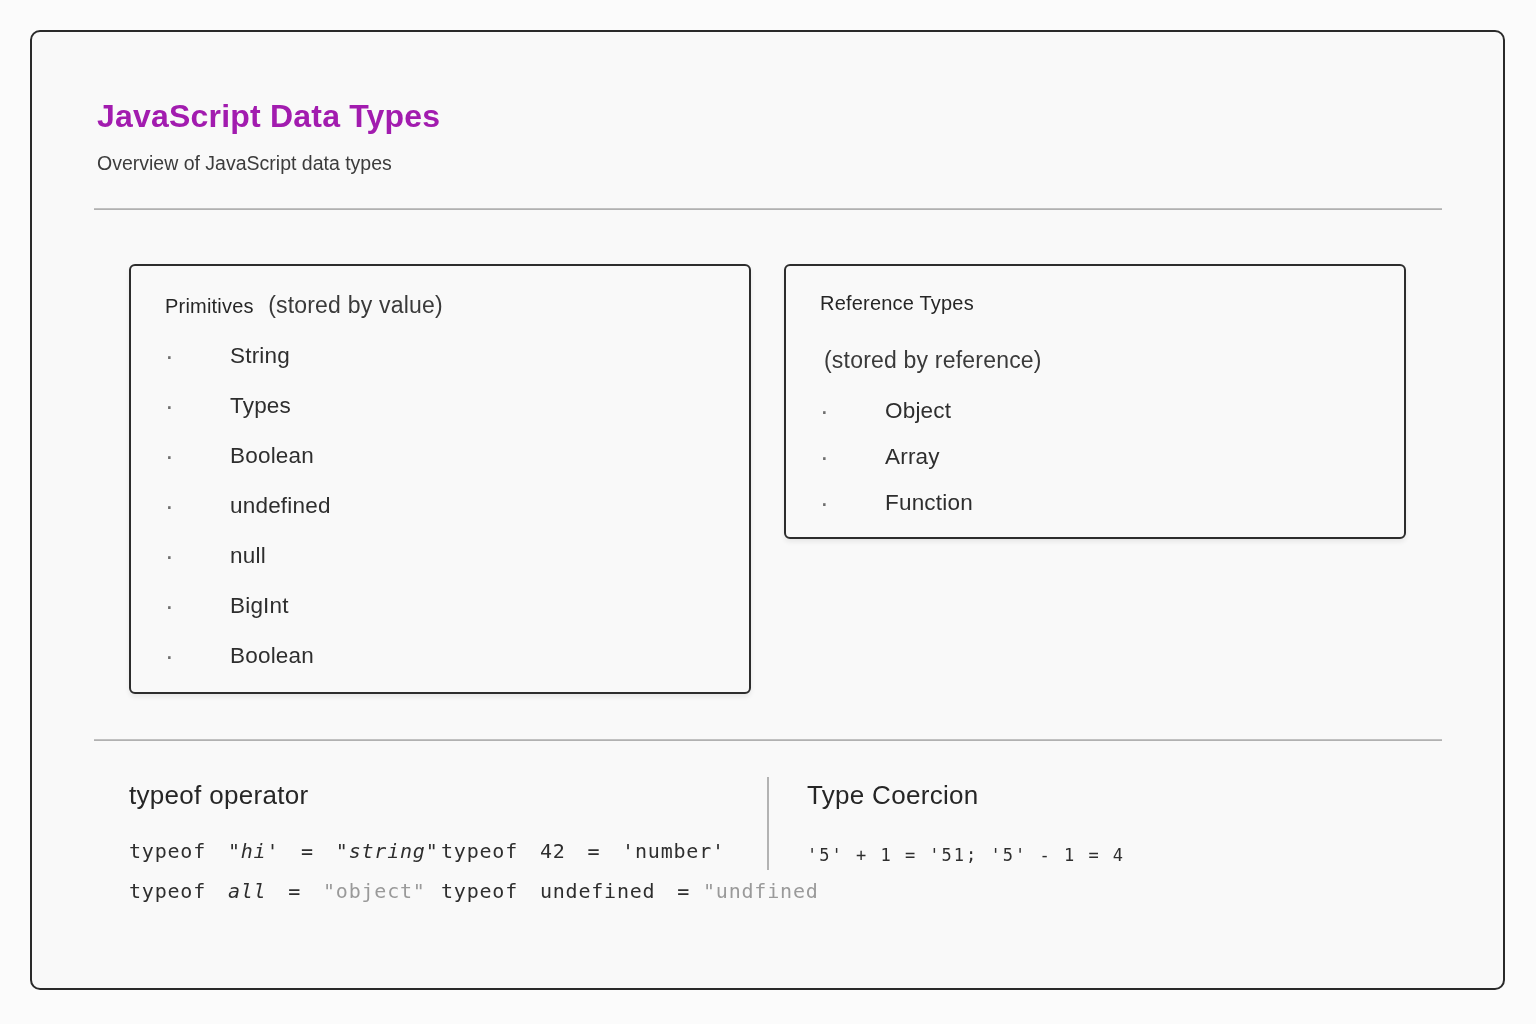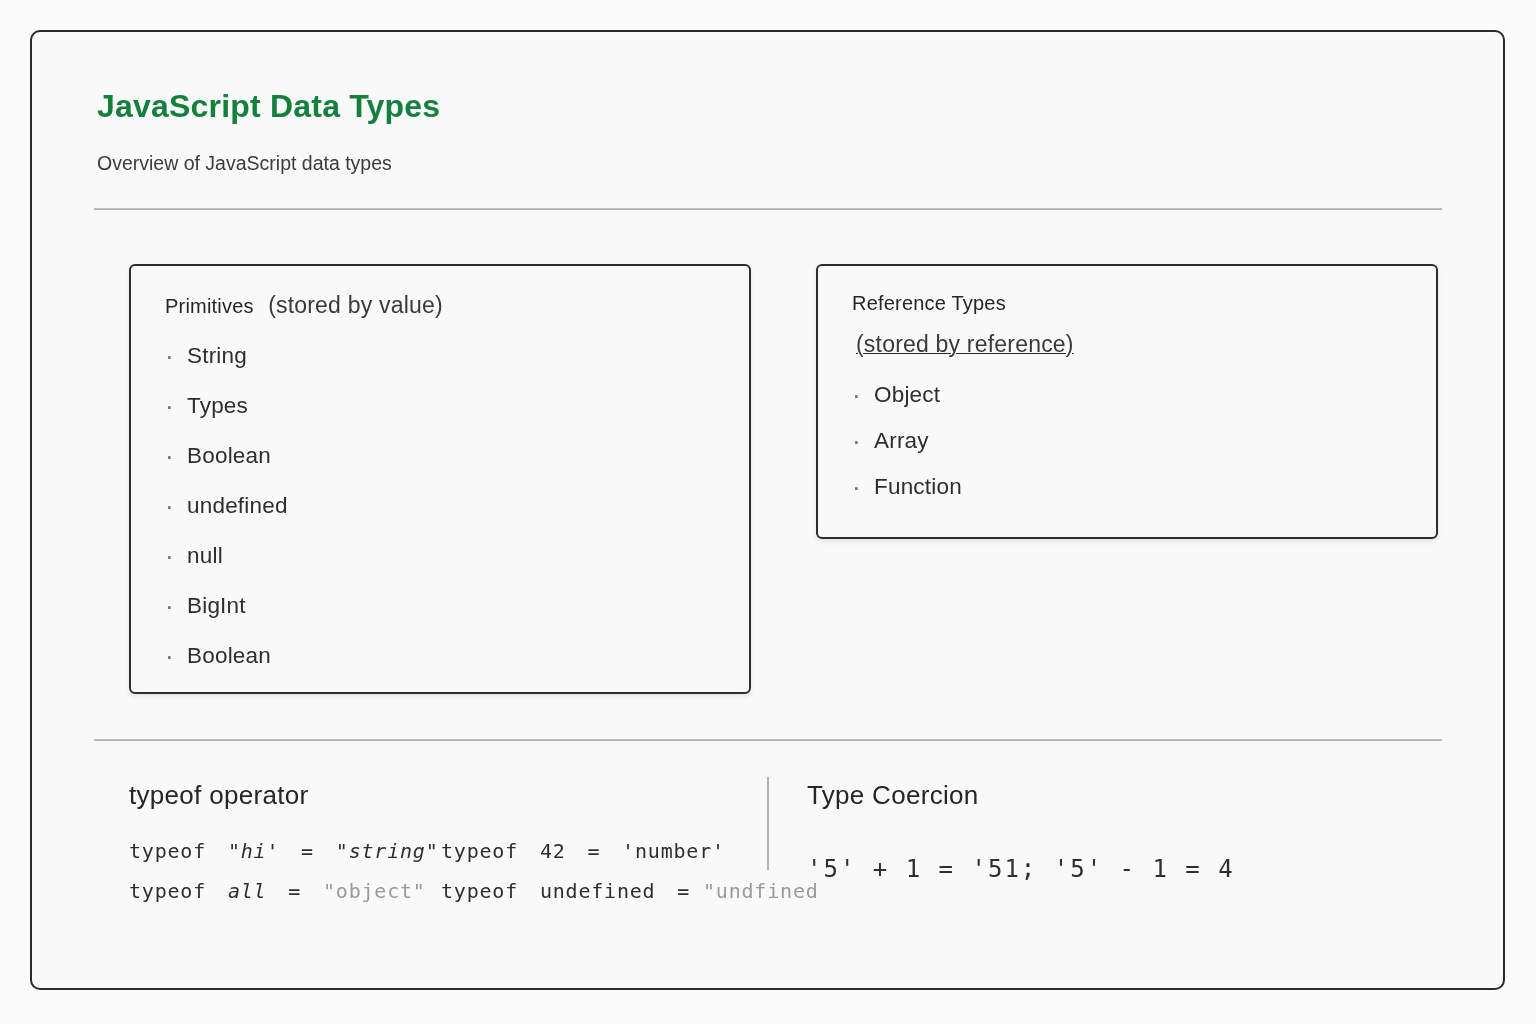--- a/index.html
+++ b/index.html
@@ -14,24 +14,24 @@
   .card {
     position: absolute;
     left: 30px; top: 30px;
     width: 1475px; height: 960px;
     background: #f9f9f9;
     border: 2px solid #2a2a2a;
     border-radius: 10px;
   }
   .page-title {
     position: absolute;
-    left: 65px; top: 56px;
+    left: 65px; top: 66px;
     font-size: 32px;
     font-weight: bold;
-    color: #15803d;
+    color: #a21caf;
     letter-spacing: 0.2px;
   }
   .page-subtitle {
     position: absolute;
     left: 65px; top: 120px;
     font-size: 19.5px;
     color: #3c3c3c;
   }
   .hdivider {
     position: absolute;
@@ -44,49 +44,49 @@
 
   .type-box {
     position: absolute;
     background: #f9f9f9;
     border: 2px solid #2d2d2d;
     border-radius: 6px;
     box-shadow: 0 3px 5px rgba(0,0,0,0.07);
     padding: 26px 34px;
   }
   .prim-box { left: 97px; top: 232px; width: 622px; height: 430px; }
-  .ref-box  { left: 784px; top: 232px; width: 622px; height: 275px; }
+  .ref-box  { left: 752px; top: 232px; width: 622px; height: 275px; }
 
   .box-heading {
     font-size: 20px;
     font-weight: 400;
     color: #262626;
     letter-spacing: 0.2px;
   }
   .box-note {
     font-size: 23px;
     font-weight: 400;
     color: #3a3a3a;
     letter-spacing: 0.2px;
   }
   .prim-box .box-note { margin-left: 10px; }
-  .ref-box .box-note-line { margin-top: 16px; margin-left: 4px; text-decoration: underline; }
+  .ref-box .box-note-line { margin-top: 32px; margin-left: 4px; }
 
   .type-list { margin-top: 22px; list-style: none; }
   .prim-box .type-list li { margin-bottom: 20px; line-height: 30px; }
   .ref-box  .type-list li { margin-bottom: 16px; line-height: 30px; }
   .type-list li { display: flex; align-items: center; }
   .bullet {
     color: #6e6e6e;
     font-size: 26px;
     width: 22px;
     flex: 0 0 22px;
     text-align: left;
   }
-  .item-label { font-size: 22.5px; color: #2e2e2e; letter-spacing: 0.2px; }
+  .item-label { font-size: 22.5px; color: #2e2e2e; letter-spacing: 0.2px; margin-left: 43px; }
 
   .section-heading {
     font-size: 26px;
     font-weight: 400;
     color: #262626;
     letter-spacing: 0.3px;
   }
   .typeof-section { position: absolute; left: 97px; top: 748px; }
   .coercion-section { position: absolute; left: 775px; top: 748px; }
   .vdivider {
@@ -107,23 +107,23 @@
     color: #2e2e2e;
     letter-spacing: 0.8px;
     white-space: nowrap;
   }
   .code-line span { margin-right: 0.45em; margin-top: 36px; }
   .code-line span:last-child { margin-right: 0; }
   .code-line .tight { margin-right: 0; }
   .italic { font-style: italic; }
   .muted { color: #9a9a9a; }
   .coercion-code {
-    margin-top: 44px;
+    margin-top: 34px;
     font-family: "DejaVu Sans Mono", "Liberation Mono", monospace;
-    font-size: 24px;
+    font-size: 17px;
     color: #2e2e2e;
     letter-spacing: 2px;
     white-space: nowrap;
   }
 </style>
 </head>
 <body>
 
 <div class="card">
 

